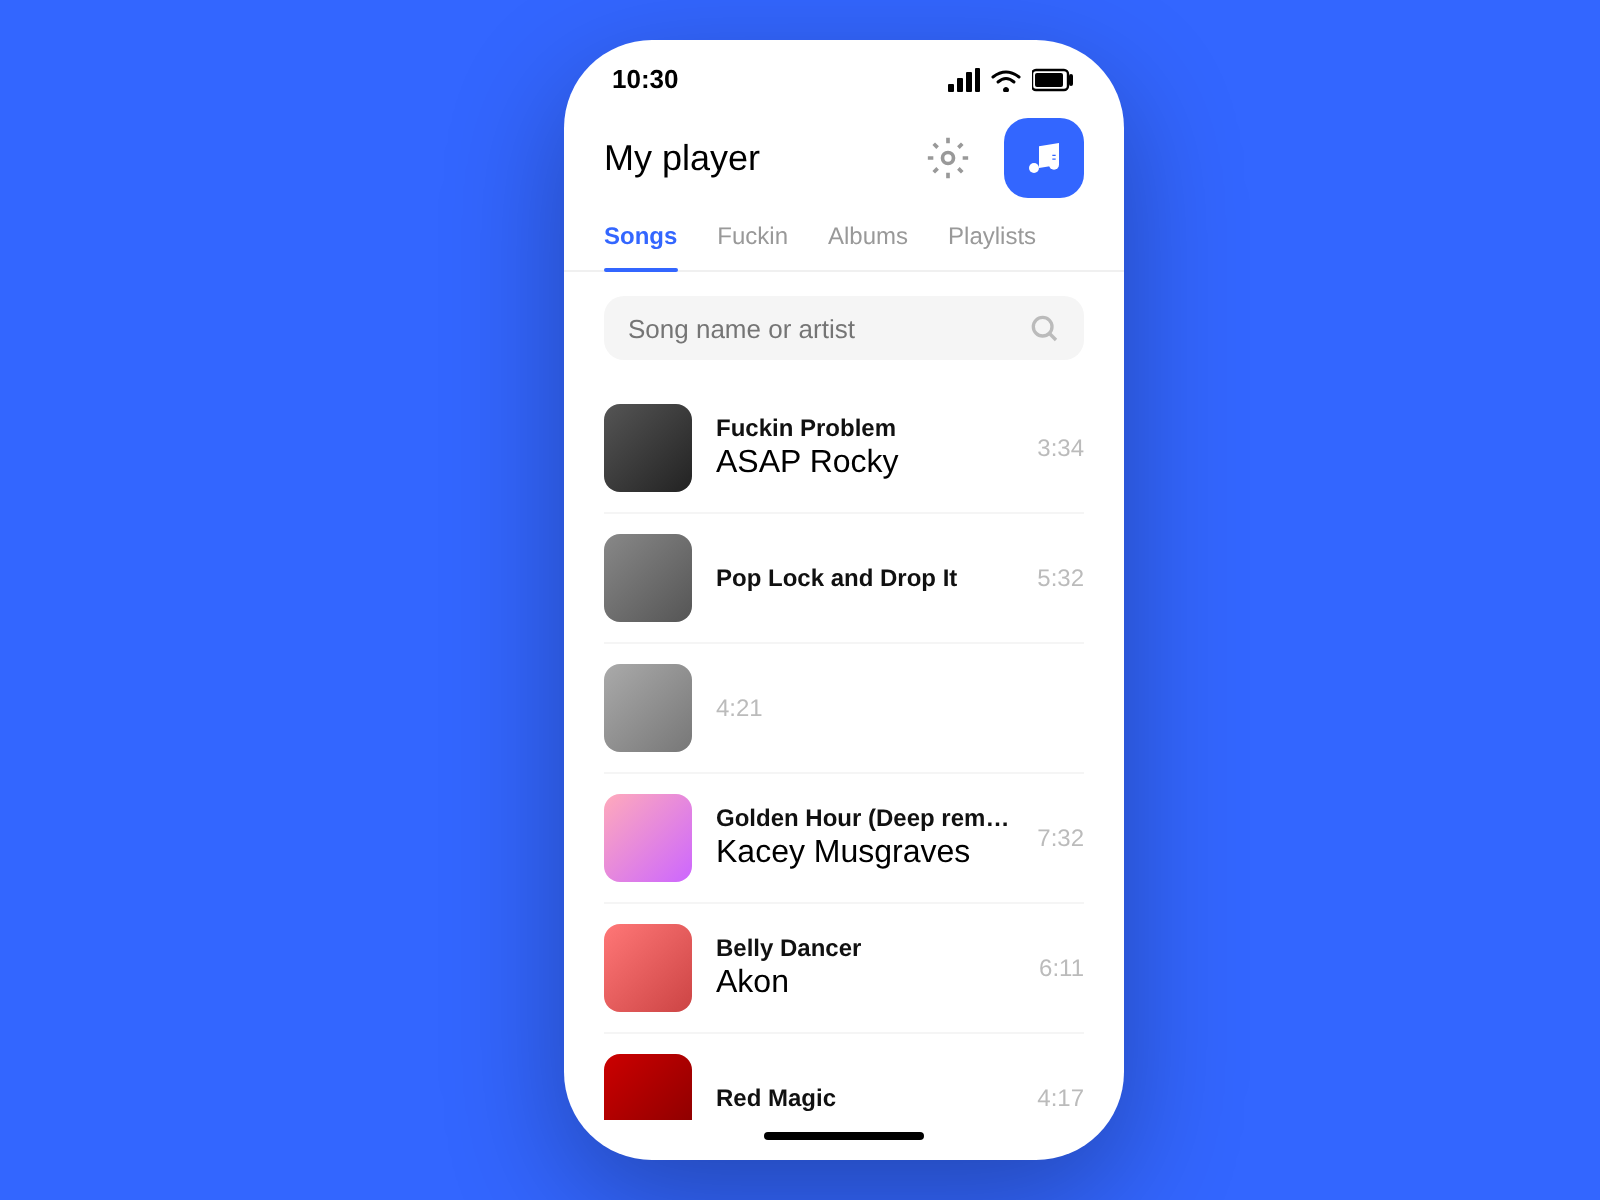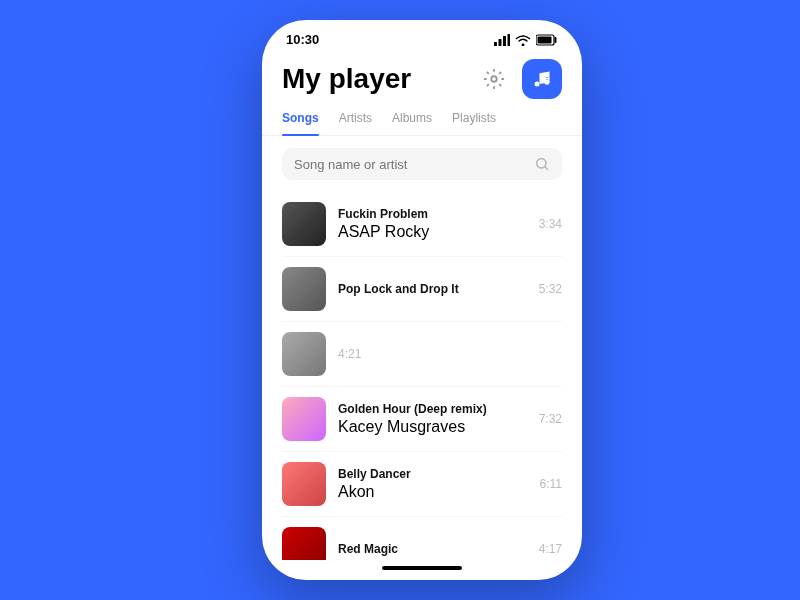--- a/index.html
+++ b/index.html
@@ -7,21 +7,21 @@
       width: 800px;
       height: 600px;
       background-color: #3366FF;
       display: flex;
       align-items: center;
       justify-content: center;
       font-family: -apple-system, BlinkMacSystemFont, 'Segoe UI', sans-serif;
       overflow: hidden;
     }
     .phone {
-      width: 320px;
+      width: 280px;
       height: 560px;
       background: #fff;
       border-radius: 44px;
       box-shadow: 0 20px 60px rgba(0,0,0,0.3);
       overflow: hidden;
       display: flex;
       flex-direction: column;
       position: relative;
       margin-left: 44px;
     }
@@ -38,22 +38,22 @@
       align-items: center;
       gap: 5px;
     }
     .header {
       display: flex;
       align-items: center;
       justify-content: space-between;
       padding: 4px 20px 12px;
     }
     .header-title {
-      font-size: 28px;
-      font-weight: 700;
+      font-size: 18px;
+      font-weight: 400;
       color: #000;
     }
     .header-actions {
       display: flex;
       gap: 10px;
       align-items: center;
     }
     .gear-btn {
       width: 36px;
       height: 36px;
@@ -218,21 +218,21 @@
           <circle cx="18" cy="16" r="3" fill="white"></circle>
           <line x1="18" y1="13" x2="18" y2="10" stroke="#3366FF" stroke-width="2"></line>
           <line x1="21" y1="11.5" x2="15" y2="11.5" stroke="white" stroke-width="1.5"></line>
         </svg>
       </div>
     </div>
   </div>
 
   <div class="tabs">
     <div class="tab active">Songs</div>
-    <div class="tab">Artists</div>
+    <div class="tab">Fuckin</div>
     <div class="tab">Albums</div>
     <div class="tab">Playlists</div>
   </div>
 
   <div class="search-bar">
     <input class="search-input" type="text" placeholder="Song name or artist" style="">
     <svg width="16" height="16" viewBox="0 0 24 24" fill="none" stroke="#bbb" stroke-width="2.5">
       <circle cx="11" cy="11" r="7"></circle>
       <line x1="16.5" y1="16.5" x2="21" y2="21"></line>
     </svg>

